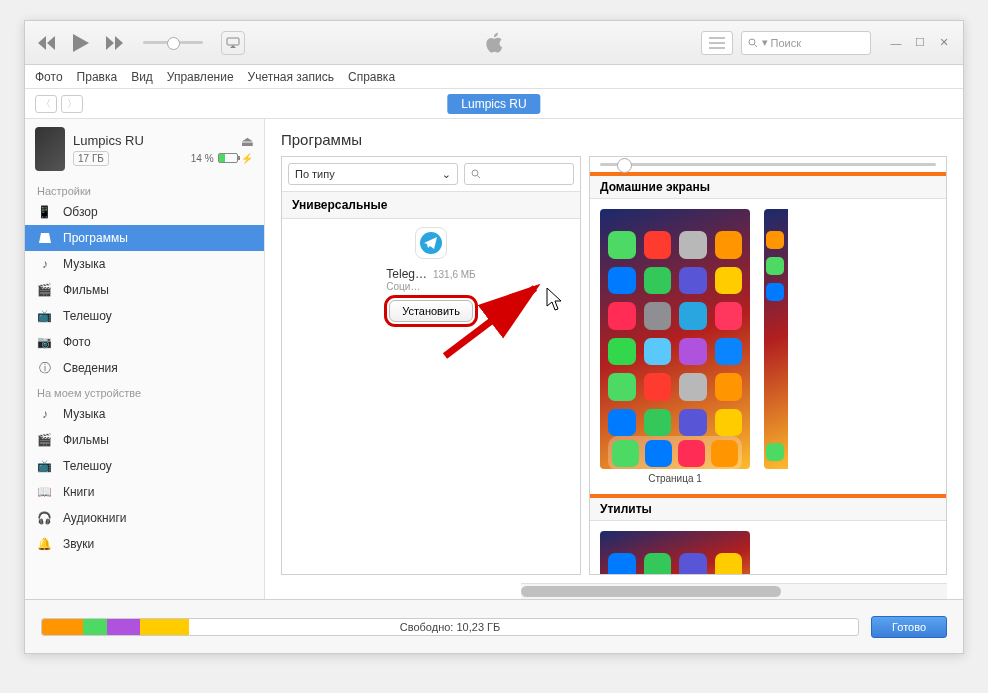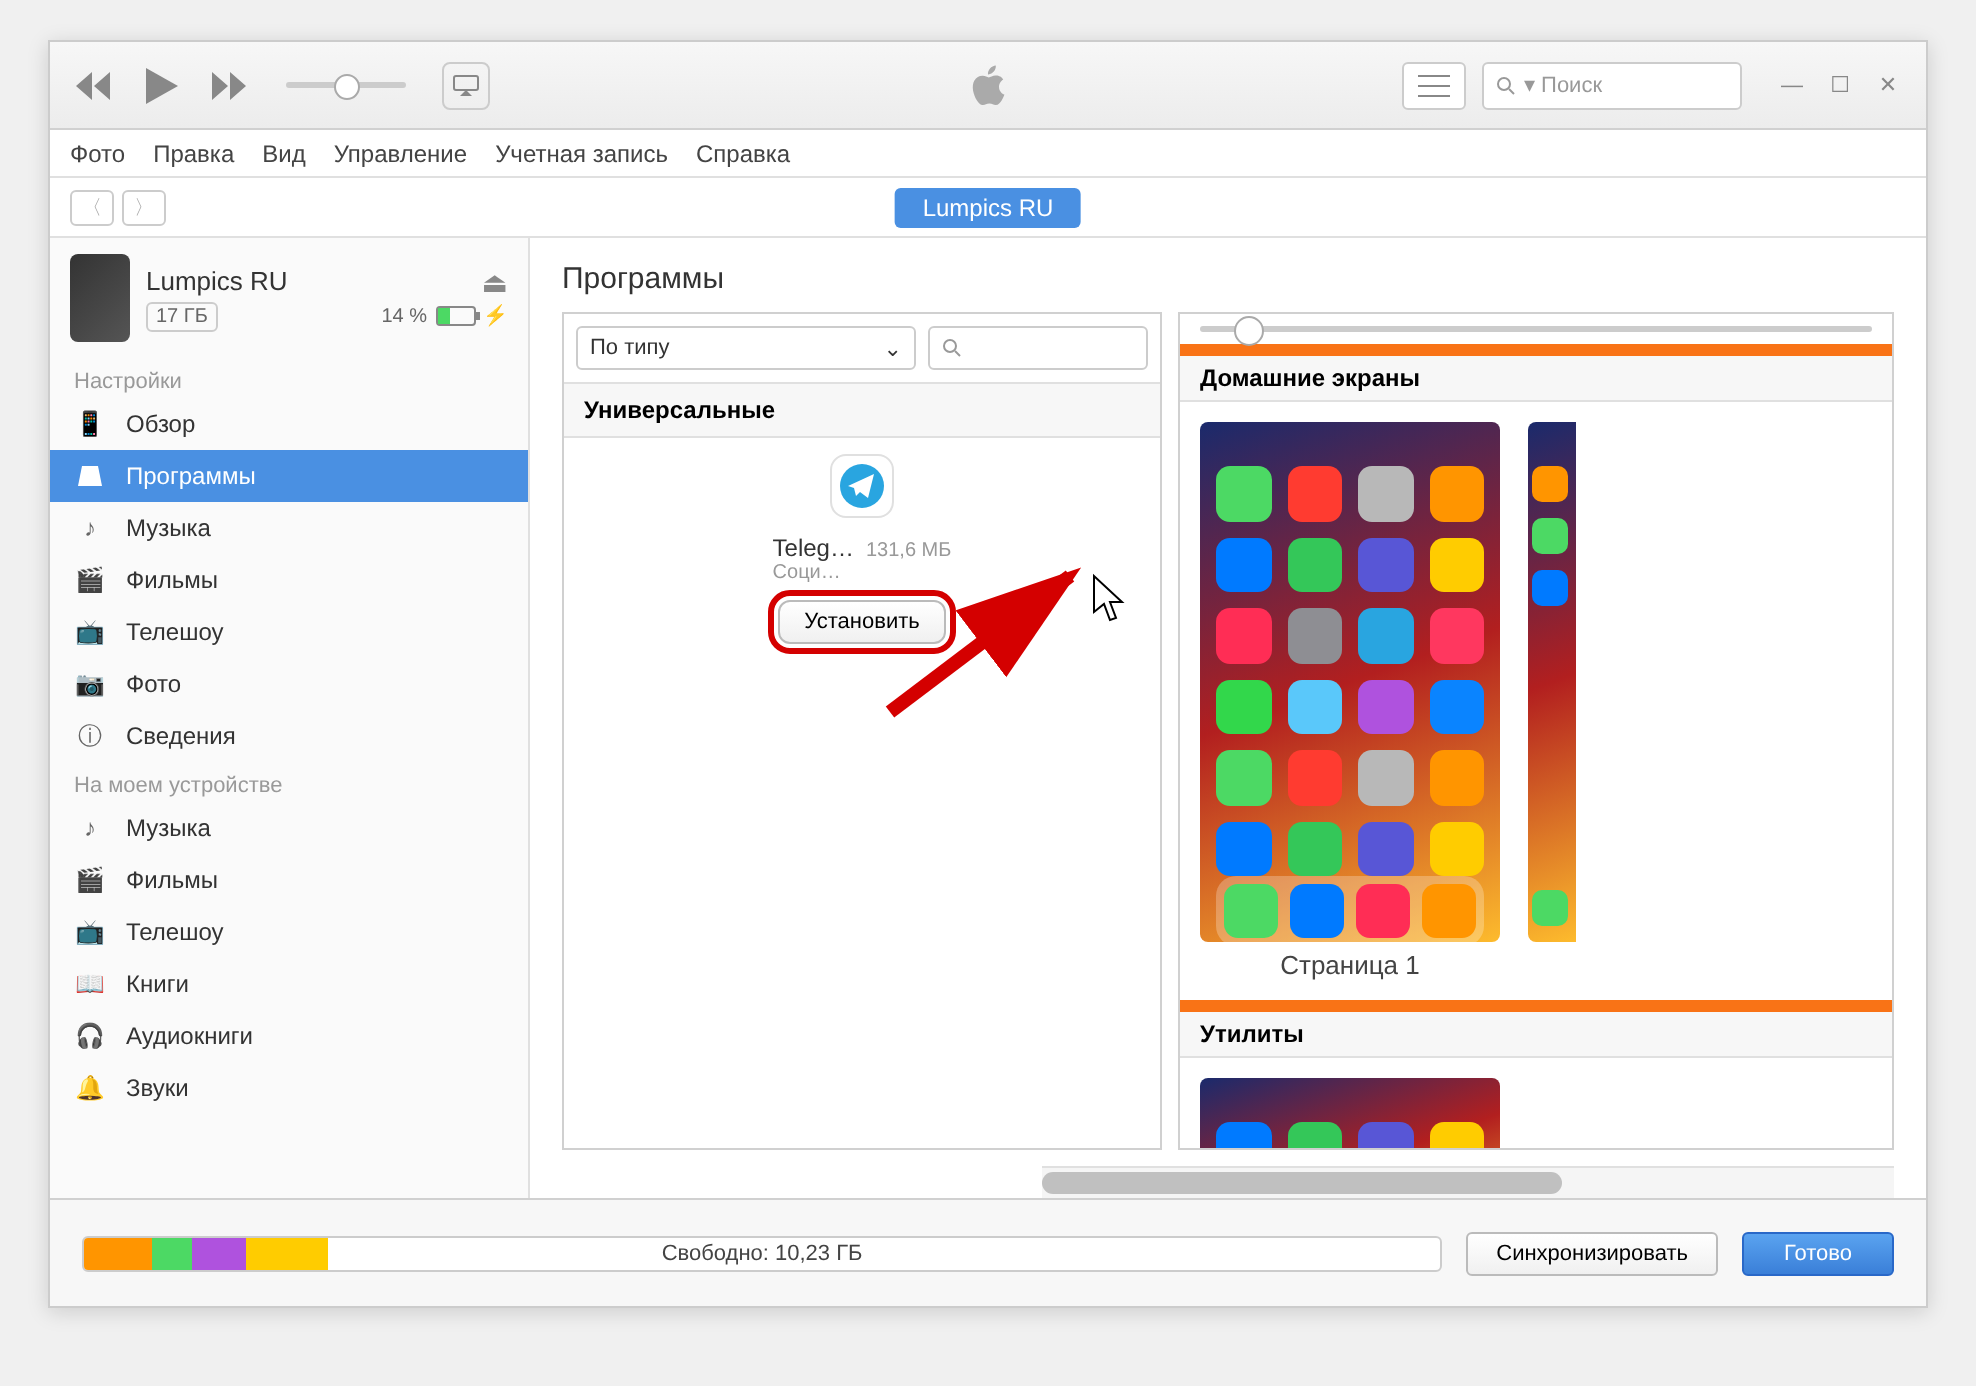--- a/index.html
+++ b/index.html
@@ -66,30 +66,30 @@
 .app-icon { width: 32px; height: 32px; border-radius: 8px; background: #fff; display: flex; align-items: center; justify-content: center; border: 1px solid #e0e0e0; }
 .app-details { flex: 1; min-width: 0; }
 .app-name { font-size: 12px; color: #333; white-space: nowrap; overflow: hidden; text-overflow: ellipsis; }
 .app-meta { font-size: 10px; color: #999; display: flex; gap: 6px; }
 .install-btn { padding: 4px 12px; border: 1px solid #bbb; border-radius: 3px; background: linear-gradient(#fff, #f0f0f0); font-size: 11px; cursor: pointer; outline: 3px solid #d40000; outline-offset: 2px; border-radius: 6px; }
 
 .screens-panel { flex: 1; border: 1px solid #d0d0d0; margin: 0 16px 8px 0; display: flex; flex-direction: column; overflow: hidden; }
 .zoom-row { padding: 6px 10px; }
 .zoom-slider { width: 100%; height: 3px; background: #ccc; border-radius: 2px; position: relative; }
 .zoom-slider::after { content: ''; position: absolute; left: 5%; top: -5px; width: 13px; height: 13px; background: #fff; border: 1px solid #aaa; border-radius: 50%; }
-.screens-section { border-top: 6px solid #f97316; }
+.screens-section { border-top: 4px solid #f97316; }
 .screens-label { padding: 4px 10px; font-size: 12px; font-weight: bold; background: #f7f7f7; border-bottom: 1px solid #e0e0e0; }
 .screens-body { padding: 10px; display: flex; gap: 14px; overflow: hidden; }
 .screen-item { display: flex; flex-direction: column; align-items: center; gap: 4px; }
 .phone-screen { width: 150px; height: 260px; border-radius: 4px; background: linear-gradient(160deg, #1a2a6c, #b21f1f, #fdbb2d); padding: 22px 8px 8px; display: flex; flex-direction: column; }
 .phone-screen.small { width: 150px; height: 90px; }
 .app-grid { display: grid; grid-template-columns: repeat(4, 1fr); gap: 8px; }
 .app-tile { aspect-ratio: 1; border-radius: 7px; }
 .dock { margin-top: auto; background: rgba(255,255,255,0.25); border-radius: 10px; padding: 4px; display: grid; grid-template-columns: repeat(4, 1fr); gap: 6px; }
-.screen-caption { font-size: 13px; color: #444; }
+.screen-caption { font-size: 10px; color: #444; }
 .partial-screen { width: 24px; height: 260px; background: linear-gradient(160deg, #1a2a6c, #b21f1f, #fdbb2d); border-radius: 4px 0 0 4px; padding: 22px 2px 8px; display: flex; flex-direction: column; gap: 8px; }
 .partial-tile { width: 18px; height: 18px; border-radius: 5px; }
 
 
 .scrollbar-h { height: 16px; border-top: 1px solid #e0e0e0; background: #f5f5f5; position: relative; margin: 0 16px 0 256px; }
 .scrollbar-thumb-h { position: absolute; left: 0; top: 2px; bottom: 2px; width: 260px; background: #c0c0c0; border-radius: 6px; }
 
 .footer { height: 54px; border-top: 1px solid #d0d0d0; background: #f7f7f7; display: flex; align-items: center; padding: 0 16px; gap: 12px; }
 .storage-bar { flex: 1; height: 18px; border: 1px solid #ccc; border-radius: 3px; background: #fff; position: relative; overflow: hidden; display: flex; align-items: center; }
 .storage-seg { height: 100%; }
@@ -373,21 +373,20 @@
   </div>
 
   <div class="footer">
     <div class="storage-bar">
       <div class="storage-seg" style="width:5%;background:#ff9500;"></div>
       <div class="storage-seg" style="width:3%;background:#4cd964;"></div>
       <div class="storage-seg" style="width:4%;background:#af52de;"></div>
       <div class="storage-seg" style="width:6%;background:#ffcc00;"></div>
       <span class="storage-text">Свободно: 10,23 ГБ</span>
     </div>
-    <button class="sync-btn">Синхронизировать</button>
     <button class="done-btn">Готово</button>
   </div>
 
   <svg class="annotation-arrow" style="left:400px; top:255px;" width="140" height="90" viewBox="0 0 140 90">
     <defs>
         <marker id="ah" markerWidth="10" markerHeight="10" refX="8" refY="3" orient="auto">
           <path d="M0,0 L9,3 L0,6 Z" fill="#d40000"></path>
         </marker>
       </defs>
     <path d="M20 80 Q60 50 110 12" stroke="#d40000" stroke-width="7" fill="none" marker-end="url(#ah)"></path>

